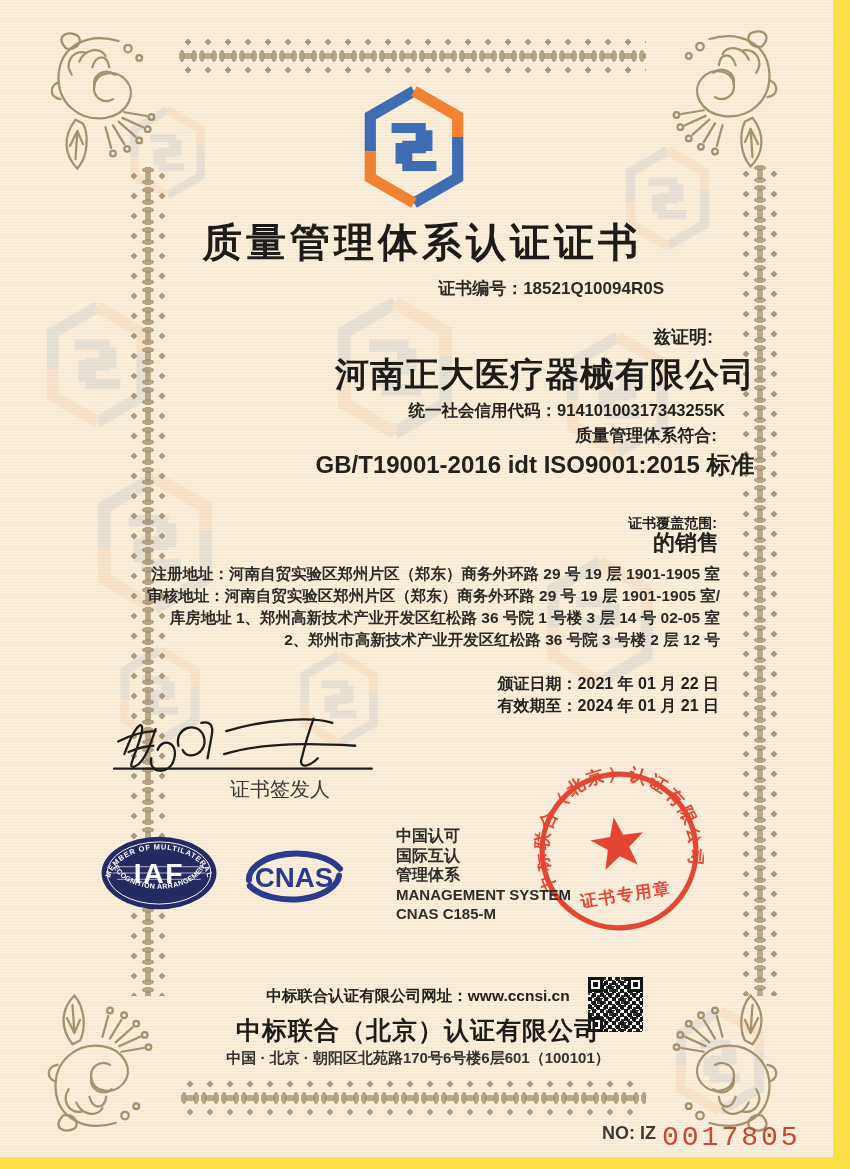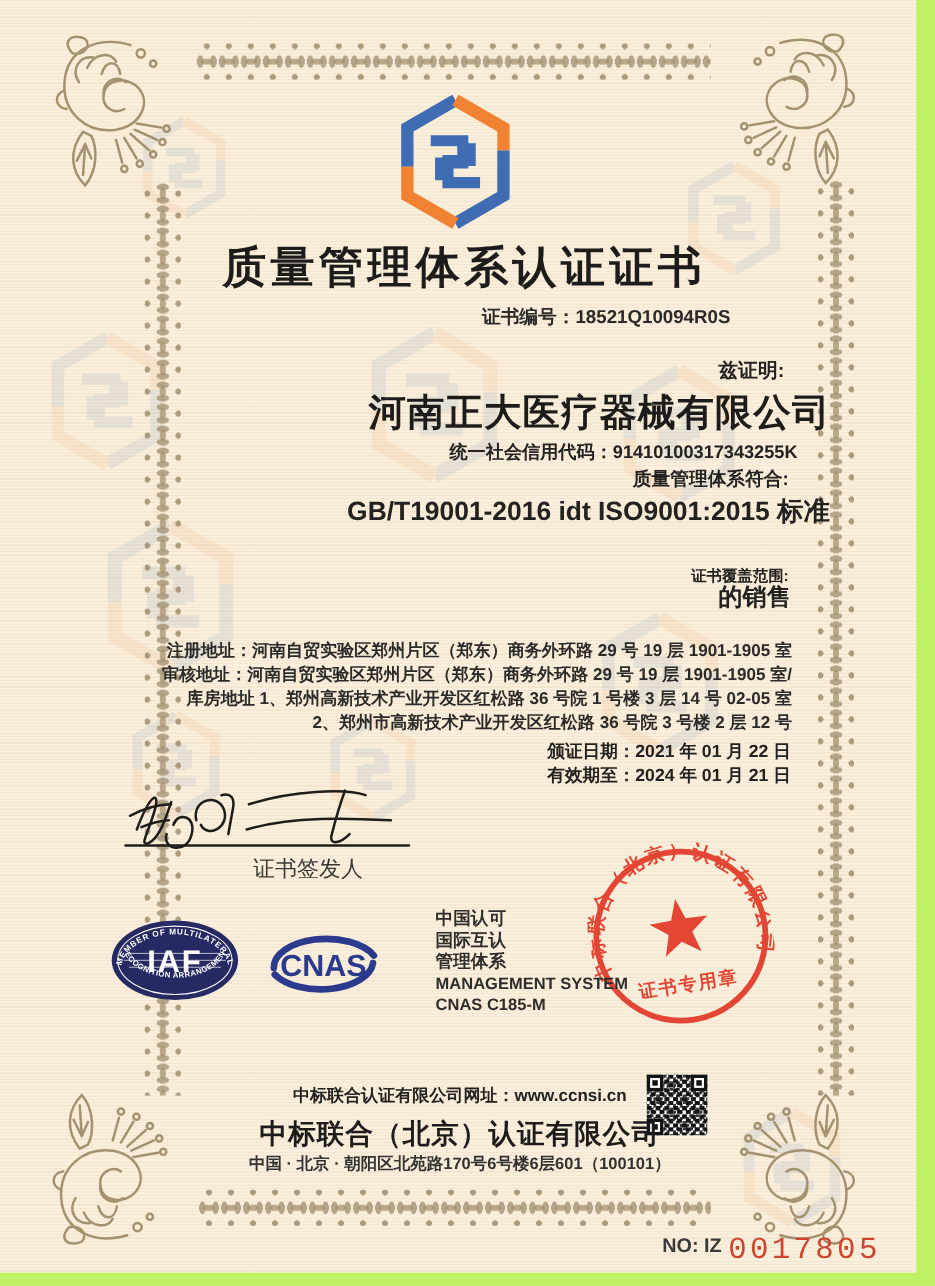--- a/index.html
+++ b/index.html
@@ -1,16 +1,16 @@
 <!DOCTYPE html>
 <html><head>
 <meta charset="utf-8">
 <style>
   html,body{margin:0;padding:0;background:#ffffff;}
-  .page{position:relative;width:850px;height:1169px;background:#bef264;overflow:hidden;
+  .page{position:relative;width:850px;height:1169px;background:#fde047;overflow:hidden;
         font-family:"Liberation Sans",sans-serif;color:#232220;}
   .paper{position:absolute;left:0;top:0;right:17px;bottom:12px;background:#f9efdc;
          background-image:repeating-linear-gradient(180deg,rgba(214,166,118,.12) 0 1px,rgba(255,255,255,0) 1px 3px);}
   
   .wm{position:absolute;opacity:.09;z-index:1;}
   
   .corner{position:absolute;z-index:2;}
   .chain-h,.chain-v{position:absolute;z-index:2;}
   .chain-h{height:40px;background-repeat:repeat-x;background-size:20px 40px;background-image:
     radial-gradient(circle at 10px 6px, rgba(158,140,110,.85) 0 2.6px, transparent 2.8px),
@@ -31,21 +31,21 @@
   .certno{top:277px;right:186px;font-size:17px;font-weight:bold;color:#2b2a28;}
   .hereby{top:325px;right:137px;font-size:18px;font-weight:bold;}
   .company{top:352px;left:330px;width:430px;text-align:center;font-size:34px;font-weight:bold;
            letter-spacing:1px;color:#1d1c1a;white-space:nowrap;}
   .credit{top:400px;right:125px;font-size:16.5px;font-weight:bold;}
   .conform{top:424px;right:133px;font-size:17px;font-weight:bold;}
   .standard{top:449px;left:290px;width:490px;text-align:center;font-size:24px;font-weight:bold;white-space:nowrap;}
   .scopelbl{top:468px;right:133px;font-size:14px;font-weight:bold;margin-top:47px;}
   .scope1{top:501px;left:245px;width:492px;text-align:center;font-size:20.5px;font-weight:bold;white-space:nowrap;}
   .scope2{top:528px;right:131px;font-size:22px;font-weight:bold;}
-  .addr{top:581px;right:130px;width:580px;text-align:right;font-size:15.5px;font-weight:bold;
+  .addr{top:563px;right:130px;width:580px;text-align:right;font-size:15.5px;font-weight:bold;
         line-height:22px;color:#2b2a28;}
   .dates{top:673px;right:131px;text-align:right;font-size:16px;font-weight:bold;line-height:22px;}
   .sig{left:105px;top:700px;width:280px;height:78px;}
   .signer{left:218px;top:776px;font-size:20px;color:#3a3835;margin-left:12px;}
   .stamp{left:536px;top:766px;width:166px;height:170px;transform:rotate(-9deg);opacity:.93;}
   .iaf{left:100px;top:835px;width:118px;height:76px;}
   .cnas{left:242px;top:840px;width:104px;height:66px;}
   .accred{left:358px;top:826px;line-height:19.5px;font-size:16px;font-weight:bold;color:#2e2d2b;margin-left:38px;}
   .accred .en{font-size:15px;}
   .note{left:8px;top:938px;width:820px;text-align:center;font-size:15.5px;font-weight:bold;}

